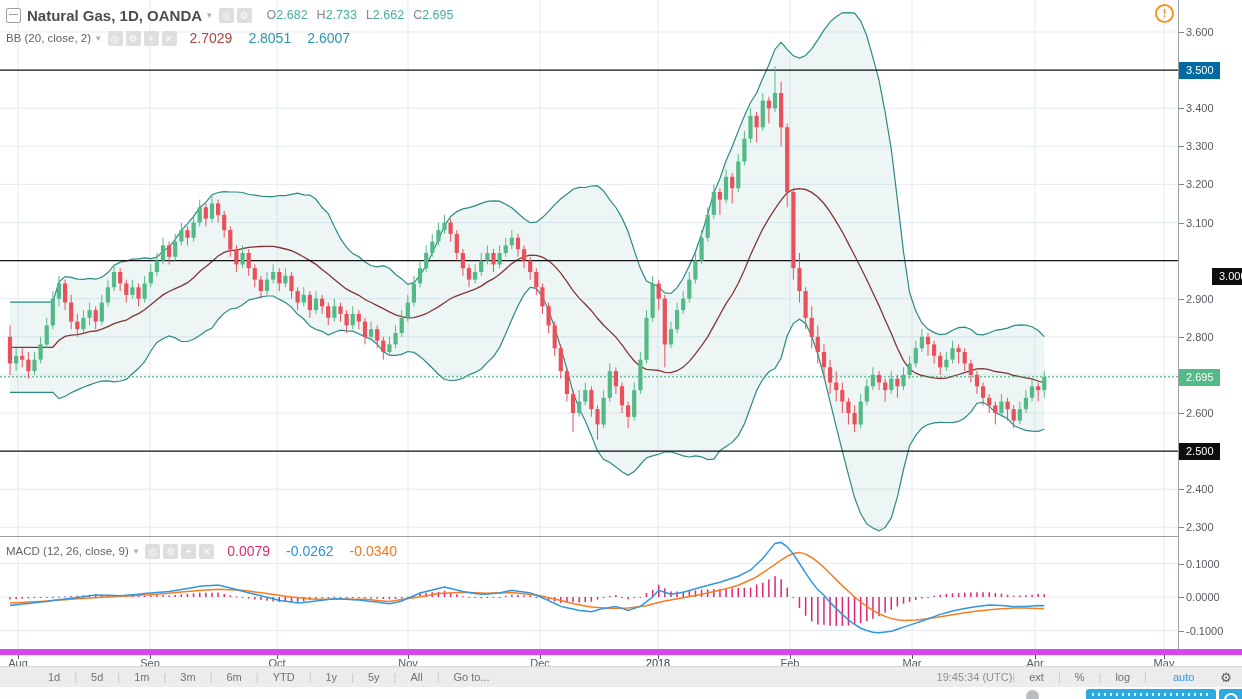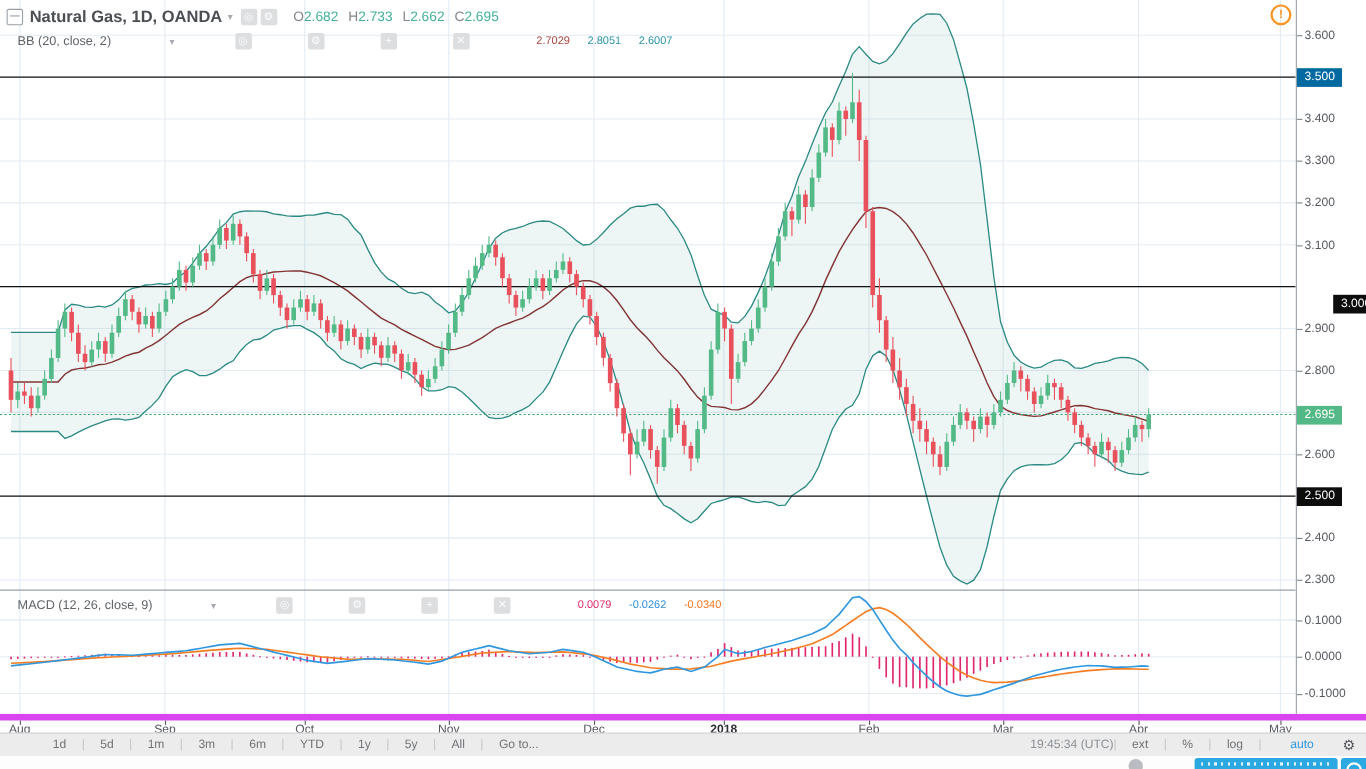--- a/index.html
+++ b/index.html
@@ -13,42 +13,42 @@
   .legend.main{left:6px;top:5px;height:20px;}
   .collapse{width:13px;height:13px;border:1px solid #9ba0a6;border-radius:2px;margin-right:6px;position:relative;background:#fff;cursor:pointer;}
   .collapse::after{content:"";position:absolute;left:2px;right:2px;top:5px;height:1px;background:#9ba0a6;}
   .sym-title{font-size:15px;font-weight:bold;color:#4a4e53;cursor:pointer;}
   .caret{color:#a7abb1;font-size:9px;margin:0 7px 0 5px;cursor:pointer;}
   .ibtn{display:inline-block;width:15px;height:15px;background:#dcdee0;color:#fcfcfc;border-radius:2px;
         font-size:10px;line-height:15px;text-align:center;margin-right:3px;cursor:pointer;user-select:none;}
   .ohlc{margin-left:12px;font-size:12.5px;}
   .ohlc .lt{color:#83878d;}
   .ohlc .vl{color:#44b09b;margin-right:9px;}
-  .legend.sub{left:16px;font-size:11.5px;color:#5f6368;gap:48px;}
+  .legend.sub{left:6px;font-size:11.5px;color:#5f6368;}
   .legend.bb{top:30px;}
   .legend.macdrow{top:543px;}
-  .ind-vals{margin-left:10px;font-size:10px;}
+  .ind-vals{margin-left:10px;font-size:14px;}
   .ind-vals span{margin-right:16px;}
   .bb-basis{color:#a8473f;} .bb-band{color:#2b95ac;}
   .macd-hist{color:#df2b6b;} .macd-line{color:#2f8fe0;} .macd-sig{color:#f07821;}
 
   .warn{position:absolute;left:1155px;top:4px;width:15px;height:15px;border:2px solid #f79420;border-radius:50%;
         color:#f79420;font-weight:bold;font-size:11px;text-align:center;line-height:15px;z-index:5;cursor:pointer;}
 
   
   .price-axis{position:absolute;left:1178px;top:0;width:64px;height:649px;background:#fff;border-left:1px solid #9aa0a8;cursor:ns-resize;}
   .pa-label{position:absolute;left:7px;font-size:11px;color:#55595f;line-height:13px;}
   .pa-label::before{content:"";position:absolute;left:-7px;top:6px;width:5px;height:1px;background:#80848a;}
   .pa-key{position:absolute;left:0;background:#0d0d0d;color:#fff;font-size:11px;line-height:14px;padding:1px 6px 2px 7px;}
   .pa-last{position:absolute;left:0;background:#53b987;color:#fff;font-size:11px;line-height:14px;padding:1px 6px 2px 7px;}
 
   
   .time-axis{position:absolute;left:0;top:649px;width:1242px;height:17px;background:#fff;border-top:6px solid #d946ef;cursor:ew-resize;}
   .ta-label{position:absolute;top:2px;transform:translateX(-50%);font-size:11px;color:#55595f;}
-  .ta-label.year{color:#2e3136;font-weight:bold;}
+  .ta-label.year{color:#2e3136;font-weight:normal;}
   .ta-tick{position:absolute;top:0;width:1px;height:4px;background:#55595f;}
 
   
   .toolbar{position:absolute;left:0;top:666px;width:1242px;height:20px;background:#ececec;
            border-top:1px solid #d4d4d4;border-bottom:1px solid #d0d0d0;display:flex;align-items:center;
            font-size:11px;color:#6f7377;}
   .tb-left{display:flex;align-items:center;margin-left:34px;}
   .tb-btn{padding:0 14px;cursor:pointer;}
   .tb-div{color:#c6c6c6;}
   .tb-right{margin-left:auto;display:flex;align-items:center;margin-right:10px;}

